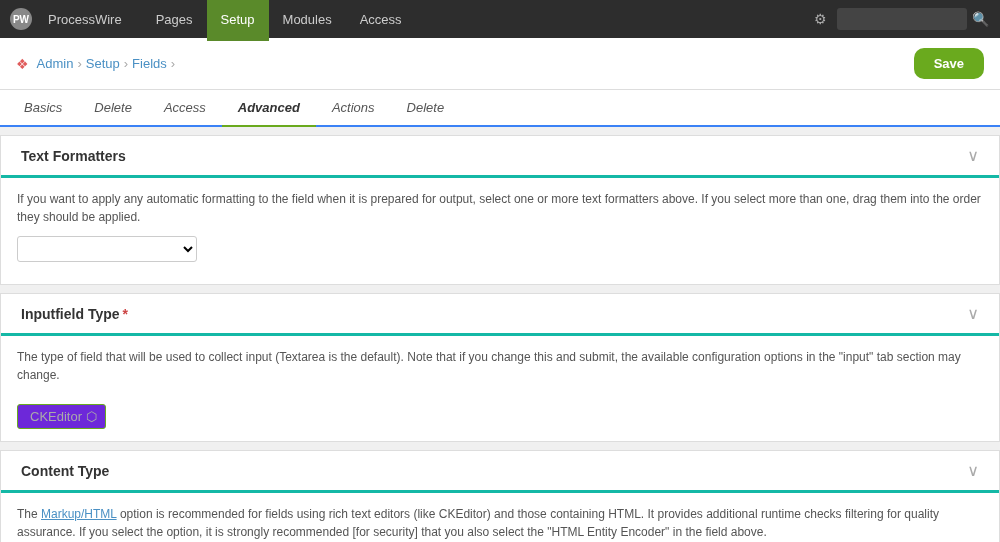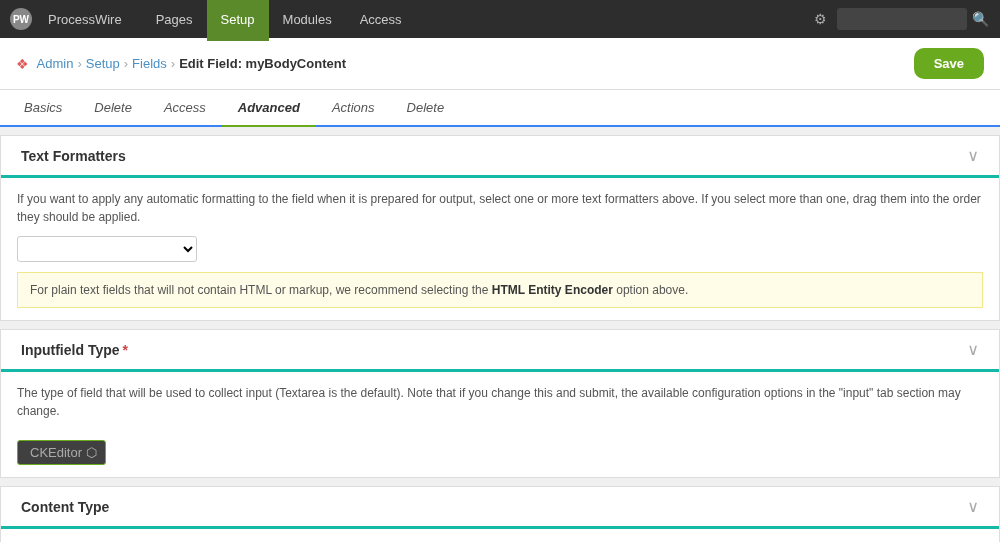--- a/index.html
+++ b/index.html
@@ -198,21 +198,21 @@
     }
 
     
     .required-star { color: #c44; margin-left: 3px; }
     .ckeditor-select {
       display: inline-flex;
       align-items: center;
       border: 1px solid #6aaa1e;
       border-radius: 3px;
       padding: 4px 8px;
-      background: #404040;
+      background: #6d28d9;
       cursor: pointer;
       font-size: 13px;
       color: #333;
       margin-top: 10px;
     }
     .ckeditor-select span { margin-left: 4px; color: #aaa; }
 
     
     .content-type-desc {
       font-size: 12px;
@@ -248,21 +248,20 @@
 
 <div class="breadcrumb-bar">
   <div class="breadcrumb">
     <span class="icon-org">❖</span>
     <a>Admin</a>
     <span class="sep">›</span>
     <a>Setup</a>
     <span class="sep">›</span>
     <a>Fields</a>
     <span class="sep">›</span>
-    <span class="current">Edit Field: myBodyContent</span>
   </div>
   <button class="save-btn">Save</button>
 </div>
 
 <div class="tab-bar">
   <div class="tab">Basics</div>
   <div class="tab">Delete</div>
   <div class="tab">Access</div>
   <div class="tab active">Advanced</div>
   <div class="tab">Actions</div>
@@ -277,23 +276,20 @@
       <span class="collapse-icon">∨</span>
     </div>
     <div class="section-body">
       <p class="section-desc">If you want to apply any automatic formatting to the field when it is prepared for output, select one or more text formatters above. If you select more than one, drag them into the order they should be applied.</p>
       <select class="select-field">
         <option value=""></option>
         <option value="html_entity">HTML Entity Encoder</option>
         <option value="markdown">Markdown</option>
         <option value="textile">Textile</option>
       </select>
-      <div class="info-box">
-        <span>For plain text fields that will not contain HTML or markup, we recommend selecting the </span><a>HTML Entity Encoder</a><span> option above.</span>
-      </div>
     </div>
   </div>
 
   <div class="section">
     <div class="section-header">
       <span class="section-title">
         <span>Inputfield Type</span><span class="required-star">*</span>
       </span>
       <span class="collapse-icon">∨</span>
     </div>

